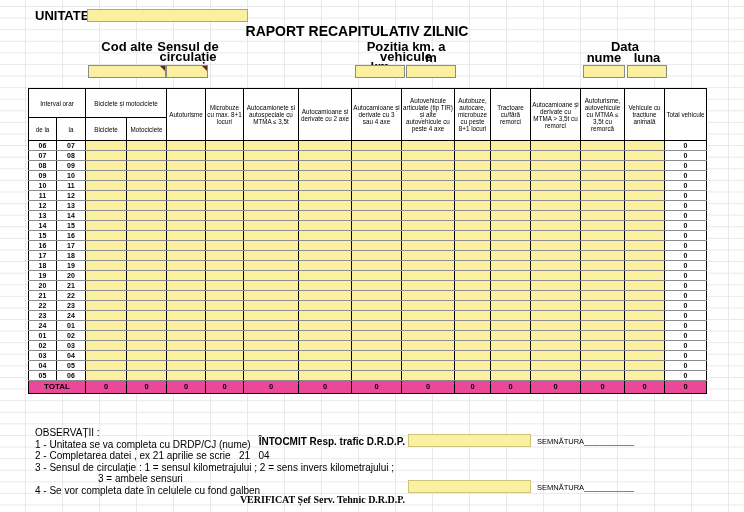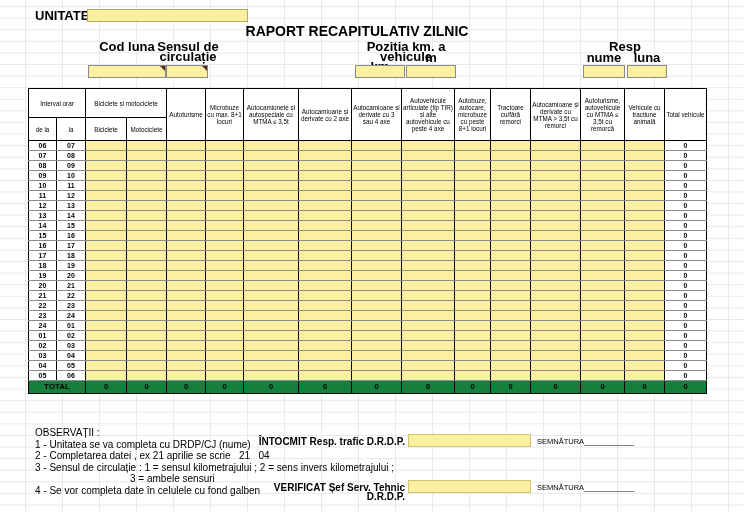--- a/index.html
+++ b/index.html
@@ -43,45 +43,45 @@
     padding:0;height:9.8px;box-sizing:border-box;overflow:hidden;
     border-left:1px solid #000;border-right:1px solid #000;
     border-top:1px solid #8c8c8c;border-bottom:1px solid #8c8c8c;
     font-size:7px;line-height:9px;
   }
   #main-table td.hr{background:#fff;font-weight:bold;text-align:center;}
   #main-table td.yc{background:#faf0a0;}
   #main-table td.tv{background:#fff;font-weight:bold;text-align:center;}
   #main-table tr.total-row td{
     border:1px solid #000;border-top:1.5px solid #000;
-    height:12px;background:#15803d;font-weight:bold;
+    height:12px;background:#ec4899;font-weight:bold;
     font-size:7.5px;line-height:12px;text-align:center;
   }
   #main-table tr.total-row td.tl{font-size:8px;}
   
   .note{font-size:10px;line-height:9px;white-space:pre;}
   .sig-label{font-weight:bold;font-size:10px;line-height:9px;text-align:right;}
   .sig-line{font-size:7.5px;line-height:9px;}
   .ffield{border:1px solid #cfc27a;box-sizing:border-box;}
 </style>
 </head>
 <body>
 
 <div class="sheet"></div>
 
 <div class="abs lbl" style="left:35px;top:11px;">UNITATEA:</div>
 <div class="abs yellow" style="left:87px;top:9px;width:161px;height:13px;border:1px solid #b8ab5e;box-sizing:border-box;font-size:8px;"></div>
 <div class="abs ctr" id="page-title" style="left:120px;top:23px;width:474px;">RAPORT RECAPITULATIV ZILNIC</div>
 
-<div class="abs lbl ctr" style="left:88px;top:42px;width:78px;">Cod luna</div>
+<div class="abs lbl ctr" style="left:88px;top:42px;width:78px;">Cod alte</div>
 <div class="abs lbl ctr" style="left:157px;top:42px;width:62px;">Sensul de circulație</div>
 <div class="abs lbl ctr" style="left:350px;top:42px;width:112px;">Poziția km. a vehicule</div>
 <div class="abs lbl ctr" style="left:355px;top:62px;width:50px;">km</div>
 <div class="abs lbl ctr" style="left:406px;top:53px;width:50px;">m</div>
-<div class="abs lbl ctr" style="left:583px;top:42px;width:84px;">Resp</div>
+<div class="abs lbl ctr" style="left:583px;top:42px;width:84px;">Data</div>
 <div class="abs lbl ctr" style="left:583px;top:53px;width:42px;">nume</div>
 <div class="abs lbl ctr" style="left:627px;top:53px;width:40px;">luna</div>
 
 <div class="abs yellow field" style="left:88px;top:65px;width:78px;height:13px;">
   <span></span>
   <span class="notch"></span>
 </div>
 <div class="abs yellow field" style="left:166px;top:65px;width:42px;height:13px;">
   <span></span>
   <span class="notch"></span>
@@ -584,22 +584,22 @@
         <td>0</td>
         <td>0</td>
       </tr>
     </tbody>
   </table>
 
 <div class="abs note" style="left:35px;top:428px;">OBSERVAȚII :</div>
 <div class="abs note" style="left:35px;top:440px;text-align:center;">1 - Unitatea se va completa cu DRDP/CJ (nume)</div>
 <div class="abs note" style="left:35px;top:451px;">2 - Completarea datei , ex 21 aprilie se scrie   21   04</div>
 <div class="abs note" style="left:35px;top:463px;">3 - Sensul de circulație : 1 = sensul kilometrajului ; 2 = sens invers kilometrajului ;</div>
-<div class="abs note" style="left:130px;top:474px;">3 = ambele sensuri</div>
+<div class="abs note" style="left:98px;top:474px;">3 = ambele sensuri</div>
 <div class="abs note" style="left:35px;top:486px;">4 - Se vor completa date în celulele cu fond galben</div>
 
 <div class="abs sig-label" style="left:255px;top:437px;width:150px;">ÎNTOCMIT Resp. trafic D.R.D.P.</div>
 <div class="abs yellow ffield" style="left:408px;top:434px;width:123px;height:13px;"></div>
 <div class="abs sig-line" style="left:537px;top:437px;">SEMNĂTURA____________</div>
 
-<div class="abs sig-label" style="left:235px;top:483px;width:170px;">VERIFICAT Șef Serv. Tehnic D.R.D.P.</div>
+<div class="abs sig-label" style="left:235px;top:495px;width:170px;font-family:Liberation Serif, serif;">VERIFICAT Șef Serv. Tehnic D.R.D.P.</div>
 <div class="abs yellow ffield" style="left:408px;top:480px;width:123px;height:13px;"></div>
 <div class="abs sig-line" style="left:537px;top:483px;">SEMNĂTURA____________</div>
 
 </body></html>

